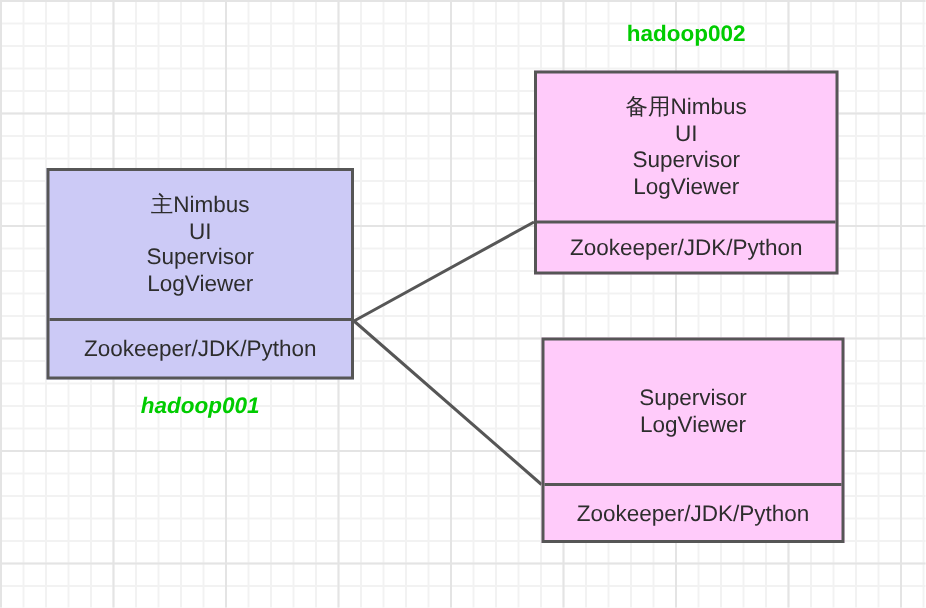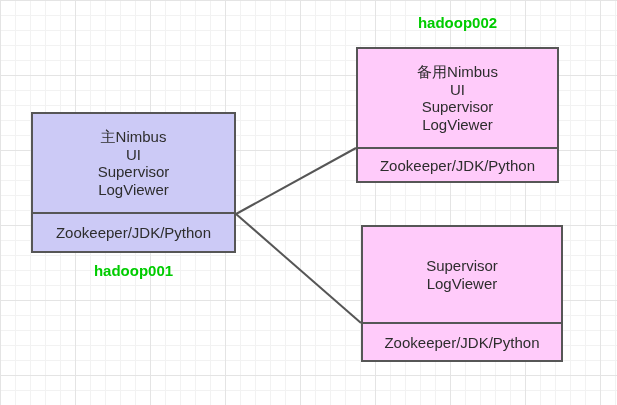--- a/index.html
+++ b/index.html
@@ -58,21 +58,21 @@
   .node2 .runtime { height: 32px; }
   .node3 { left: 361px; top: 225px; width: 202px; height: 137px; }
   .node3 .runtime { height: 36px; }
   .host-label {
     position: absolute;
     text-align: center;
     font-size: 15px;
     font-weight: bold;
     color: #00cc00;
   }
-  .label1 { left: 31px;  top: 262px; width: 205px; }
+  .label1 { left: 31px;  top: 262px; width: 205px; font-style: italic; }
   .label2 { left: 356px; top: 14px;  width: 203px; }
   .label3 { left: 361px; top: 369px; width: 202px; }
 </style>
 </head>
 <body>
 
 <div class="canvas">
 
   <svg class="connector-svg">
     <line x1="236" y1="214" x2="356" y2="148" stroke-width="2" stroke="#565656"></line>

